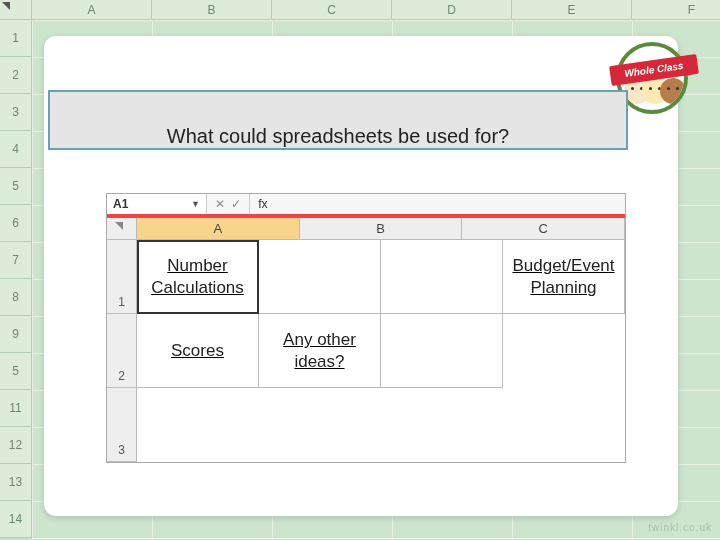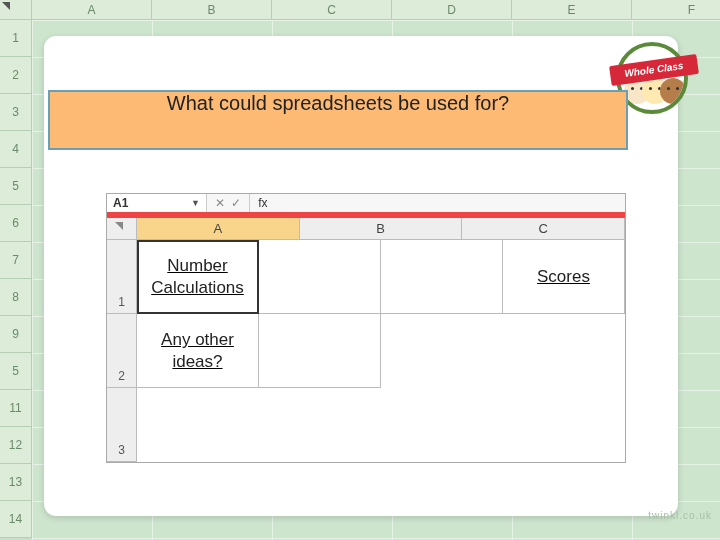--- a/index.html
+++ b/index.html
@@ -75,23 +75,23 @@
     border-radius: 12px;
     box-shadow: 0 2px 6px rgba(0,0,0,0.15);
   }
 
   
   .prompt {
     position: absolute;
     top: 90px; left: 48px;
     width: 580px; height: 60px;
     border: 2px solid #6a9fb5;
-    background: #fdba74;
-    display: flex;
-    align-items: flex-start;
+    background: #e5e5e5;
+    display: flex;
+    align-items: flex-end;
     justify-content: center;
     font-size: 20px;
     color: #222;
   }
 
   
   .badge {
     position: absolute;
     top: 42px; right: 24px;
     width: 80px; height: 80px;
@@ -135,21 +135,21 @@
     position: absolute;
     top: 193px; left: 106px;
     width: 520px;
     border: 1px solid #aaa;
     background: #fff;
     font-family: Arial, sans-serif;
   }
   .sheet .namebox-row {
     display: flex;
     height: 24px;
-    border-bottom: 6px solid #ef4444;
+    border-bottom: 4px solid #ef4444;
     background: #f7f7f7;
     align-items: center;
     font-size: 12px;
     color: #333;
   }
   .sheet .namebox {
     width: 100px;
     border-right: 1px solid #ccc;
     height: 100%;
     display: flex;
@@ -216,21 +216,21 @@
     font-family: "Comic Sans MS", sans-serif;
     font-size:17px;
     color:#222;
     padding:4px;
     line-height:1.25;
   }
   .sheet .cell.sel { outline:2px solid #333; outline-offset:-2px; }
 
   .watermark {
     position:absolute;
-    bottom:19px; right:8px;
+    bottom:7px; right:8px;
     font:10px Arial;
     color:#a8c0a8;
     letter-spacing:1px;
   }
   .corner-sel {
     width:0;height:0;
     border-left:8px solid transparent;
     border-top:8px solid #555;
     position:absolute; top:2px; left:2px;
   }
@@ -310,20 +310,21 @@
   <div class="body">
     <div class="rownums">
       <div>1</div>
       <div>2</div>
       <div>3</div>
     </div>
     <div class="cells">
       <div class="cell sel">Number Calculations</div>
       <div class="cell"></div>
       <div class="cell"></div>
+      <div class="cell">Budget/Event Planning</div>
       <div class="cell">Scores</div>
       <div class="cell">Any other ideas?</div>
       <div class="cell"></div>
     </div>
   </div>
 </div>
 
 <div class="watermark">twinkl.co.uk</div>
 
 </body></html>

